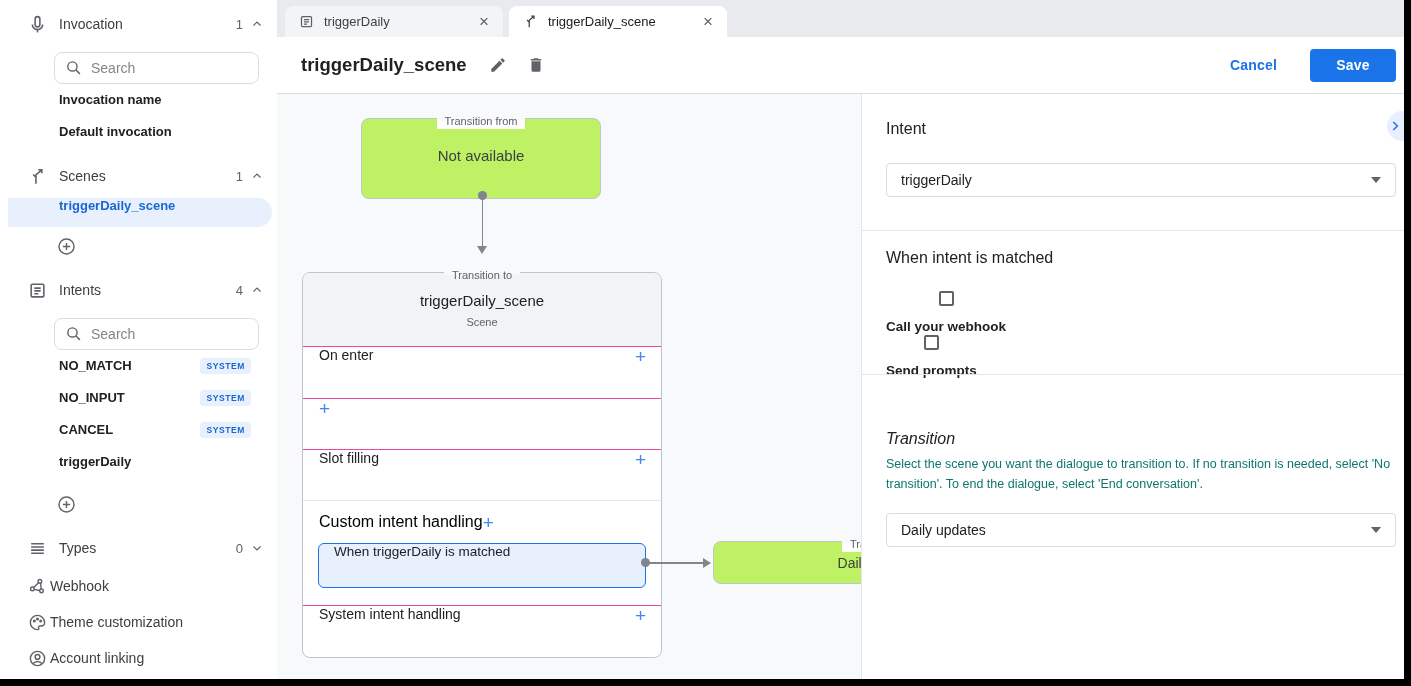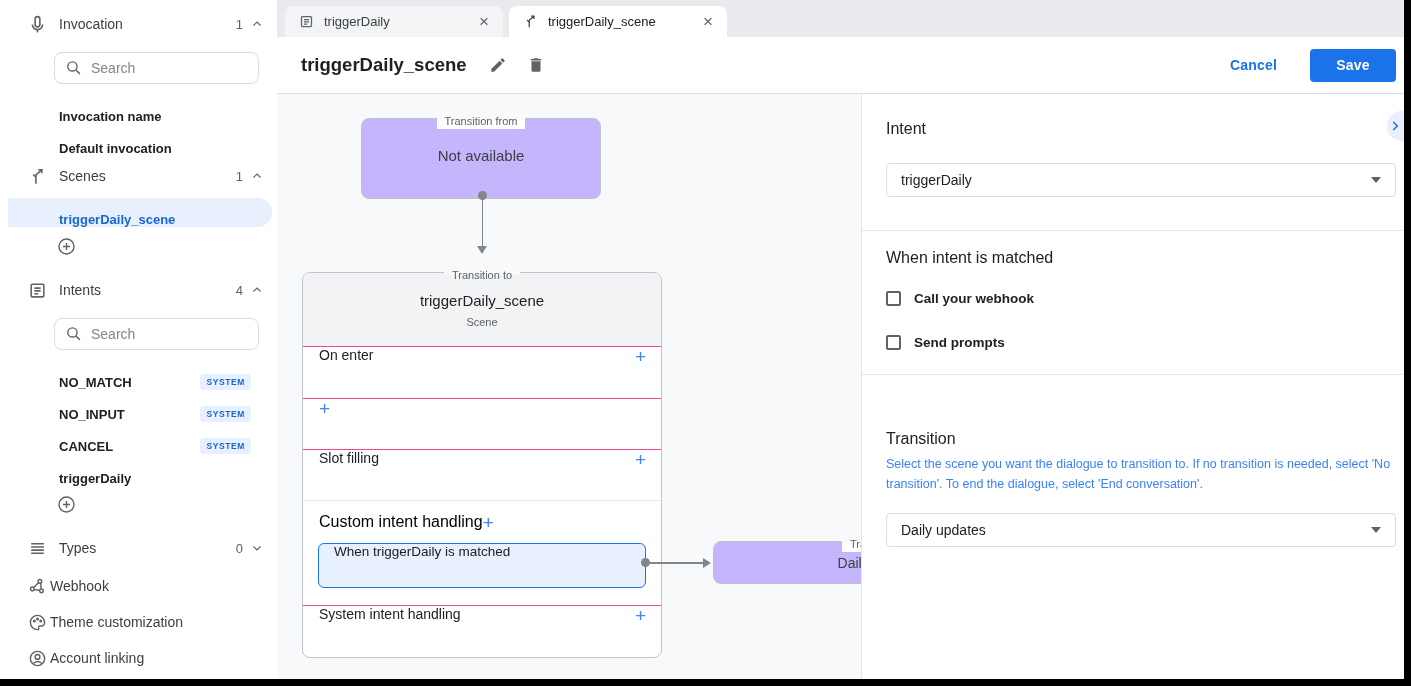--- a/index.html
+++ b/index.html
@@ -11,21 +11,21 @@
   .sidebar { position:absolute; left:8px; top:0; width:277px; height:679px; background:#fff; border-right:4px solid #4c1d95; overflow:hidden; }
   .side-header { display:flex; align-items:center; height:40px; padding:0 18px 0 20px; cursor:pointer; }
   .side-header .sh-label { margin-left:12px; flex:1; font-size:14px; color:#3c4043; }
   .side-header .sh-count { font-size:13px; color:#5f6368; margin-right:8px; }
   .sicon { width:19px; height:19px; flex:0 0 19px; }
   .chev { width:12px; height:12px; }
   .search-wrap { position:relative; margin:8px 26px 0 46px; }
   .search-wrap input { width:205px; height:32px; border:1px solid #dadce0; border-radius:8px; padding:0 10px 0 36px; font-size:14px; color:#202124; outline:none; background:#fff; font-family:"Liberation Sans",sans-serif; }
   .search-wrap input::placeholder { color:#80868b; }
   .search-wrap .mag { position:absolute; left:11px; top:7px; width:17px; height:17px; }
-  .side-item { display:flex; align-items:flex-end; height:32px; padding-left:51px; font-size:13px; font-weight:bold; color:#202124; cursor:pointer; }
+  .side-item { display:flex; align-items:flex-start; height:32px; padding-left:51px; font-size:13px; font-weight:bold; color:#202124; cursor:pointer; }
   .side-item.selected { background:#e8f0fe; border-radius:0 16px 16px 0; margin-right:9px; height:29px; margin-top:2px; margin-bottom:1px; color:#1967d2; }
   .side-item .badge { margin-left:auto; margin-right:30px; background:#e8f0fe; color:#1967d2; font-size:8.5px; font-weight:bold; letter-spacing:.6px; padding:3px 6px; border-radius:4px; }
   .plus-row { display:flex; align-items:center; height:36px; padding-left:49px; cursor:pointer; }
   .menu-item { display:flex; align-items:center; height:36px; padding-left:20px; font-size:14px; color:#3c4043; cursor:pointer; }
   .menu-item .mi-label { margin-left:3px; }
   .spacer8 { height:8px; } .spacer6 { height:6px; } .spacer4 { height:4px; }
 
   
   .main { position:absolute; left:277px; top:0; width:1127px; height:679px; }
   .tabbar { height:37px; background:#e8eaed; display:flex; align-items:flex-end; padding-left:8px; }
@@ -42,21 +42,21 @@
   .hicon-btn { width:34px; height:34px; border:none; background:transparent; display:flex; align-items:center; justify-content:center; cursor:pointer; margin-left:4px; border-radius:50%; }
   .hicon-btn:first-of-type { margin-left:14px; }
   .hicon { width:18px; height:18px; }
   .hdr-right { margin-left:auto; display:flex; align-items:center; }
   .cancel-btn { border:none; background:transparent; color:#1a73e8; font-size:14px; font-weight:bold; letter-spacing:.2px; cursor:pointer; margin-right:33px; font-family:"Liberation Sans",sans-serif; }
   .save-btn { width:86px; height:33px; background:#1a73e8; color:#ffffff; border:none; border-radius:4px; font-size:14px; font-weight:bold; letter-spacing:.2px; cursor:pointer; margin-right:8px; font-family:"Liberation Sans",sans-serif; }
 
   .workarea { position:relative; height:585px; }
   .canvas { position:absolute; left:0; top:0; width:584px; height:585px; background:#f8f9fa; overflow:hidden; }
 
-  .fcard { position:absolute; background:#c4b5fd; border:1px solid #c0c4c9; border-radius:8px; }
+  .fcard { position:absolute; background:#bef264; border:1px solid #c0c4c9; border-radius:8px; }
   .flegend { position:absolute; top:-8px; left:0; right:0; text-align:center; pointer-events:none; }
   .flegend span { display:inline-block; font-size:11px; color:#5f6368; padding:0 8px; background:linear-gradient(#f8f9fa 50%, #ffffff 50%); line-height:15px; }
   .flegend.on-grey span { background:linear-gradient(#f8f9fa 50%, #f1f3f4 50%); }
   .fcontent { position:absolute; left:0; right:0; text-align:center; font-size:15px; color:#3c4043; }
 
   .scene-card { position:absolute; left:25px; top:178px; width:360px; background:#fff; border:1px solid #c0c4c9; border-radius:8px; }
   .sc-header { height:73px; background:#f1f3f4; border-radius:7px 7px 0 0; text-align:center; padding-top:19px; }
   .sc-title { font-size:15px; color:#202124; }
   .sc-sub { font-size:11px; color:#5f6368; margin-top:7px; }
   .sc-row { border-top:1px solid #ec4899; display:flex; align-items:flex-start; height:52px; padding:0 15px 0 16px; }
@@ -74,24 +74,24 @@
   .arrow-right { position:absolute; width:0; height:0; border-top:5px solid transparent; border-bottom:5px solid transparent; border-left:8px solid #80868b; }
 
   
   .panel { position:absolute; left:584px; top:0; right:0; height:585px; background:#fff; border-left:1px solid #e4e6e9; overflow:hidden; }
   .p-heading { position:absolute; left:24px; font-size:16px; color:#202124; }
   .p-divider { position:absolute; left:0; right:0; height:1px; background:#e4e6e9; }
   .dropdown { position:absolute; left:24px; right:8px; height:34px; border:1px solid #dadce0; border-radius:4px; display:flex; align-items:center; padding:0 14px; cursor:pointer; background:#fff; }
   .dropdown .dd-value { flex:1; font-size:14px; color:#202124; }
   .dd-caret { width:0; height:0; border-left:5px solid transparent; border-right:5px solid transparent; border-top:6px solid #5f6368; }
   .chevron-btn { position:absolute; top:17px; right:-13px; width:30px; height:30px; border-radius:50%; background:#e8f0fe; border:none; cursor:pointer; display:flex; align-items:center; justify-content:center; }
-  .cb-row { position:absolute; left:24px; display:flex; align-items:center; gap:13px; cursor:pointer; }
+  .cb-row { position:absolute; left:24px; display:flex; align-items:center; gap:13px; cursor:pointer;flex-direction:column; }
   .checkbox { width:15px; height:15px; border:2px solid #5f6368; border-radius:2px; background:#fff; }
   .cb-label { font-size:13.5px; font-weight:bold; color:#202124; }
-  .p-desc { position:absolute; left:24px; width:508px; font-size:12.5px; line-height:20px; color:#3b82f6; }
+  .p-desc { position:absolute; left:24px; width:508px; font-size:12.5px; line-height:20px; color:#0f766e; }
 </style>
 </head>
 <body>
 
 <div class="stage">
 <div class="app">
 
   <nav class="sidebar">
     <div class="spacer4"></div>
 
@@ -354,21 +354,21 @@
           <div class="checkbox"></div>
           <span class="cb-label">Call your webhook</span>
         </div>
         <div class="cb-row" style="top:241px;">
           <div class="checkbox"></div>
           <span class="cb-label">Send prompts</span>
         </div>
 
         <div class="p-divider" style="top:280px;"></div>
 
-        <div class="p-heading" style="top:336px;">Transition</div>
+        <div class="p-heading" style="top:336px;font-style:italic;">Transition</div>
         <div class="p-desc" style="top:360px;">Select the scene you want the dialogue to transition to. If no transition is needed, select 'No transition'. To end the dialogue, select 'End conversation'.</div>
 
         <div class="dropdown" style="top:419px;">
           <span class="dd-value">Daily updates</span>
           <span class="dd-caret"></span>
         </div>
 
       </div>
     </div>
   </div>

